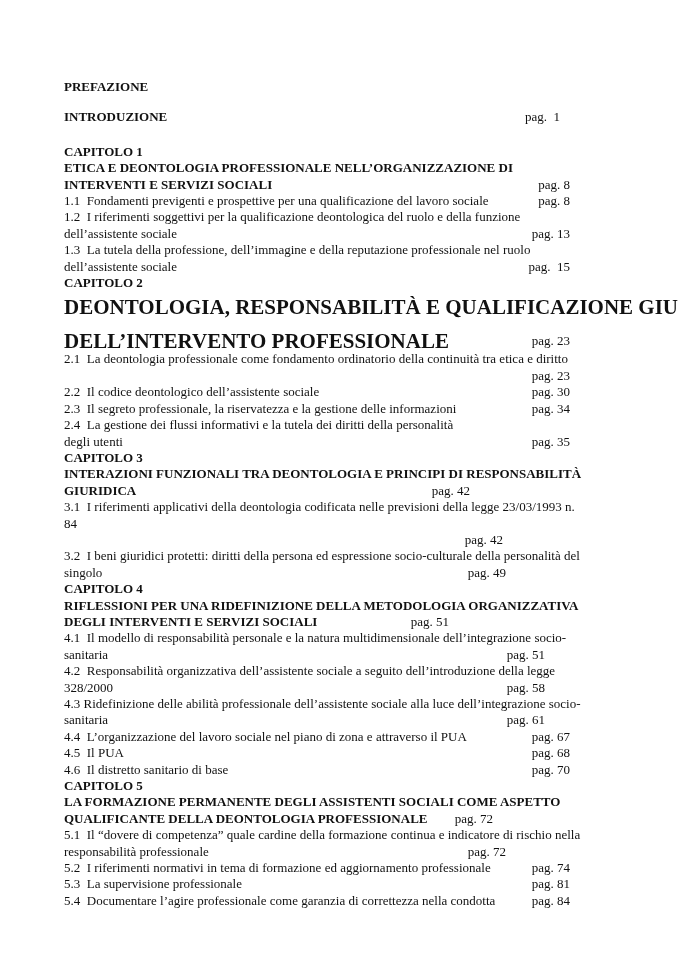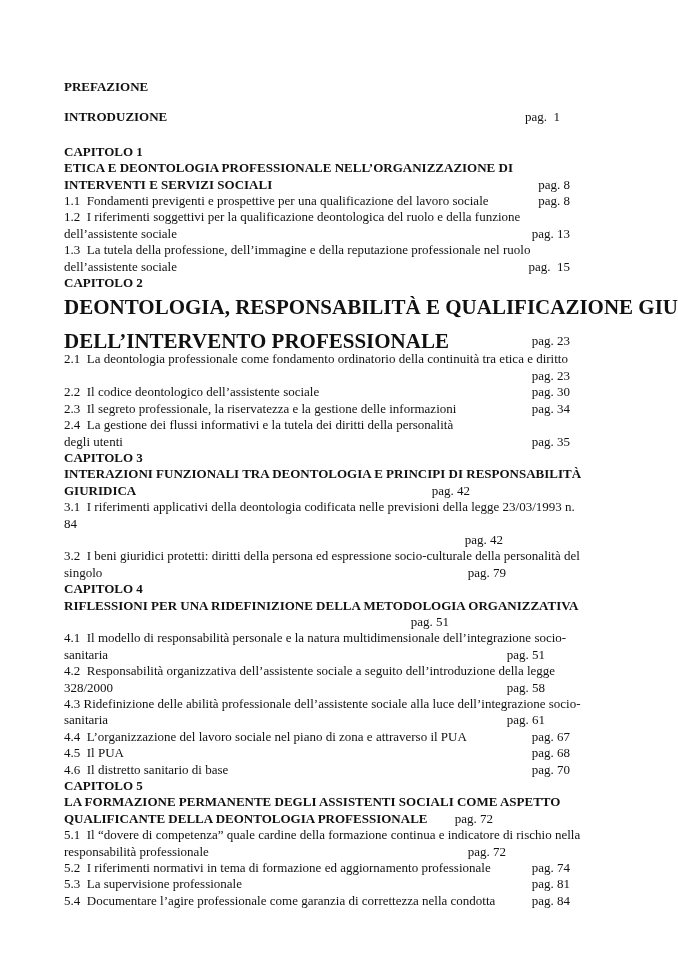--- a/index.html
+++ b/index.html
@@ -128,30 +128,31 @@
       </div>
     <div class="row pr67">
         <span class="t">84</span>
         <span class="p">pag. 42</span>
       </div>
     <div class="row">
         <span class="t">3.2  I beni giuridici protetti: diritti della persona ed espressione socio-culturale della personalità del</span>
       </div>
     <div class="row pr64">
         <span class="t">singolo</span>
-        <span class="p">pag. 79</span>
+        <span class="p">pag. 49</span>
       </div>
 
     <div class="row">
         <span class="t b">CAPITOLO 4</span>
       </div>
     <div class="row">
         <span class="t b">RIFLESSIONI PER UNA RIDEFINIZIONE DELLA METODOLOGIA ORGANIZZATIVA</span>
       </div>
     <div class="row pr121">
+        <span class="t b">DEGLI INTERVENTI E SERVIZI SOCIALI</span>
         <span class="p">pag. 51</span>
       </div>
 
     <div class="row">
         <span class="t">4.1  Il modello di responsabilità personale e la natura multidimensionale dell’integrazione socio-</span>
       </div>
     <div class="row pr25">
         <span class="t">sanitaria</span>
         <span class="p">pag. 51</span>
       </div>

